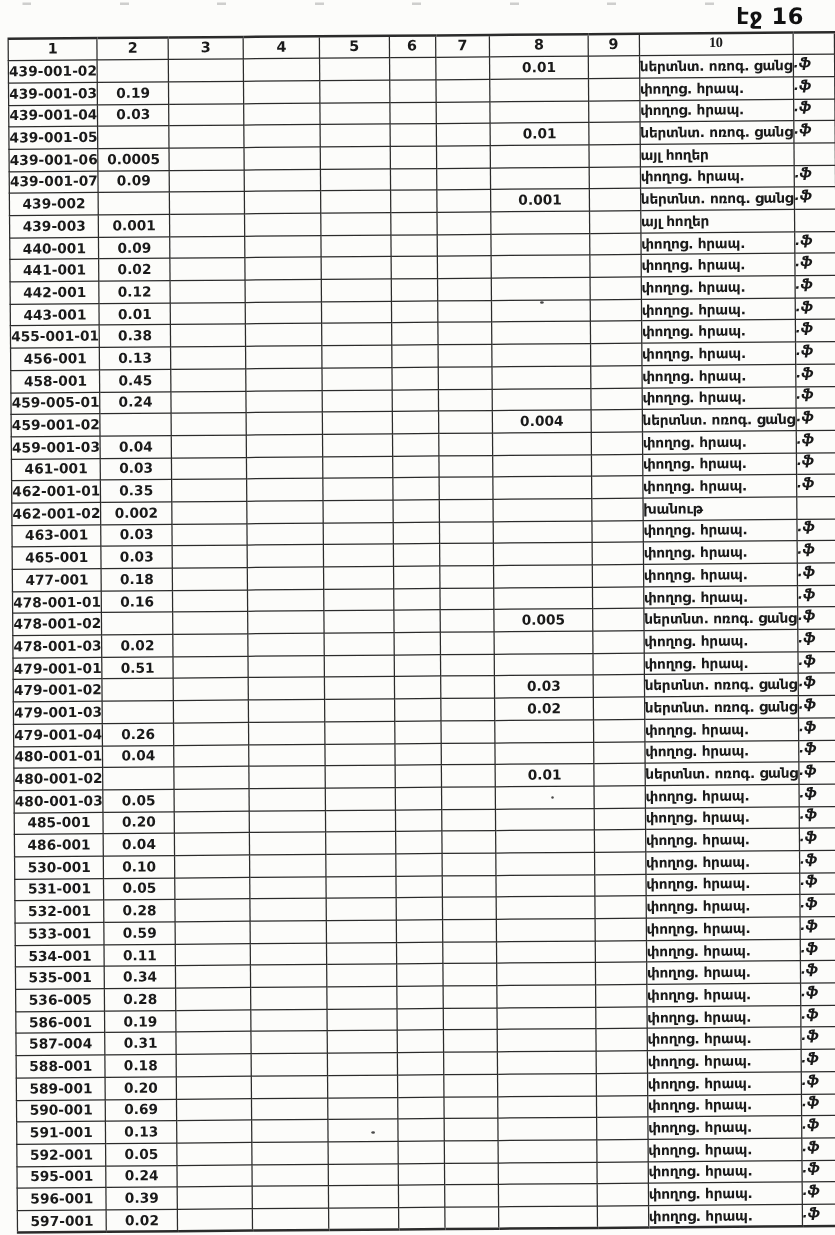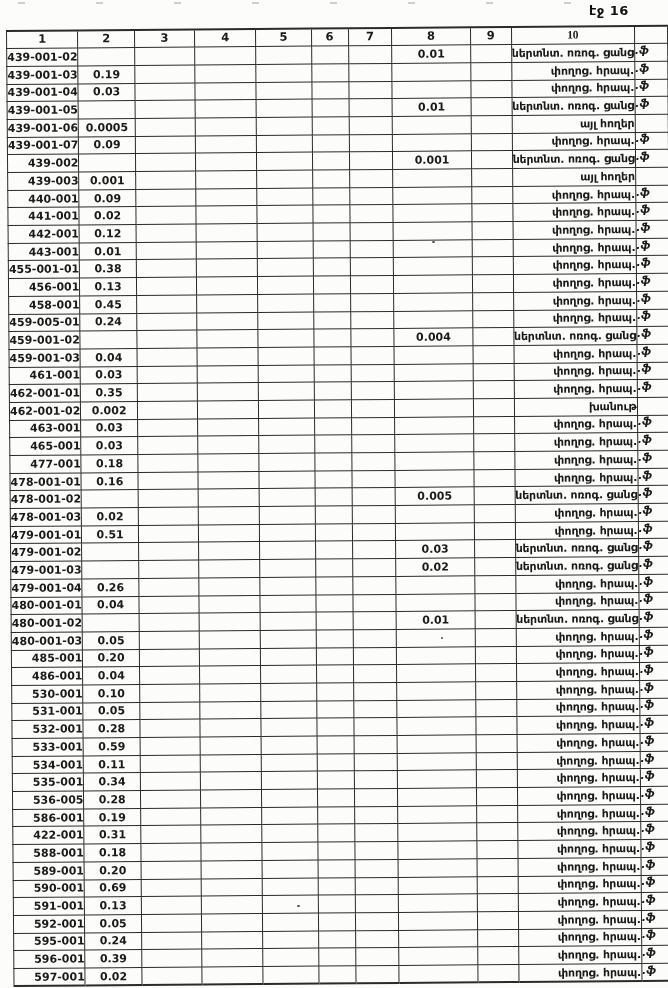--- a/index.html
+++ b/index.html
@@ -4,21 +4,21 @@
 <style>
   html,body{margin:0;padding:0;}
   body{
     width:668px;height:988px;position:relative;overflow:hidden;
     background:#fcfcfa;
     font-family:"DejaVu Sans",sans-serif;
     color:#161616;
   }
   .page-label{
     position:absolute;top:3px;left:589px;
-    font-size:13px;font-weight:bold;letter-spacing:.5px;color:#111;
+    font-size:18px;font-weight:bold;letter-spacing:.5px;color:#111;
   }
   .top-noise{
     position:absolute;top:2px;left:18px;width:560px;height:2px;opacity:.4;
     background:repeating-linear-gradient(90deg,#8a8a8a 0 7px,transparent 7px 78px);
   }
   .table-wrap{
     position:absolute;top:30px;left:6px;
     transform:rotate(-0.45deg);
     transform-origin:0 0;
   }
@@ -26,23 +26,23 @@
     border-collapse:collapse;table-layout:fixed;
   }
   table.cadastre tr{height:17.7px;}
   table.cadastre th,table.cadastre td{
     border:1.3px solid #2b2b2b;
     padding:0;line-height:1;overflow:hidden;white-space:nowrap;
     font-weight:bold;color:#1a1a1a;
   }
   table.cadastre th{font-size:11.5px;text-align:center;border-top-width:2.2px;}
   table.cadastre td{font-size:11px;}
-  .c1{text-align:right;padding-left:4px;}
+  .c1{text-align:center;padding-left:4px;}
   .c2,.c8{text-align:center;}
-  .c10{text-align:right;padding-left:4px;font-size:10.3px;letter-spacing:-0.2px;border-right-width:2px;}
+  .c10{text-align:left;padding-left:4px;font-size:10.3px;letter-spacing:-0.2px;border-right-width:2px;}
   th.c10{border-right-width:2px;font-family:Liberation Serif, serif;}
   tr > .c1{border-left-width:2.2px;}
   tbody tr:last-child td{border-bottom-width:2px;}
   .mark-cell,th.mark-cell{
     border:none;background:transparent;
     font-size:8.5px;font-weight:bold;font-style:italic;color:#3a3a3a;
     padding-left:9px;text-align:left;vertical-align:middle;
   }
   .mark-cell span{display:inline-block;transform:translateY(-2px);}
   .artifact{position:absolute;background:#4a4a4a;border-radius:50%;}
@@ -654,21 +654,21 @@
             <td class="c4"></td>
             <td class="c5"></td>
             <td class="c6"></td>
             <td class="c7"></td>
             <td class="c8"></td>
             <td class="c9"></td>
             <td class="c10">փողոց. հրապ.</td>
             <td class="mark-cell"><span>.ֆ</span></td>
           </tr>
           <tr>
-            <td class="c1">422-001</td>
+            <td class="c1">587-004</td>
             <td class="c2">0.31</td>
             <td class="c3"></td>
             <td class="c4"></td>
             <td class="c5"></td>
             <td class="c6"></td>
             <td class="c7"></td>
             <td class="c8"></td>
             <td class="c9"></td>
             <td class="c10">փողոց. հրապ.</td>
             <td class="mark-cell"><span>.ֆ</span></td>

